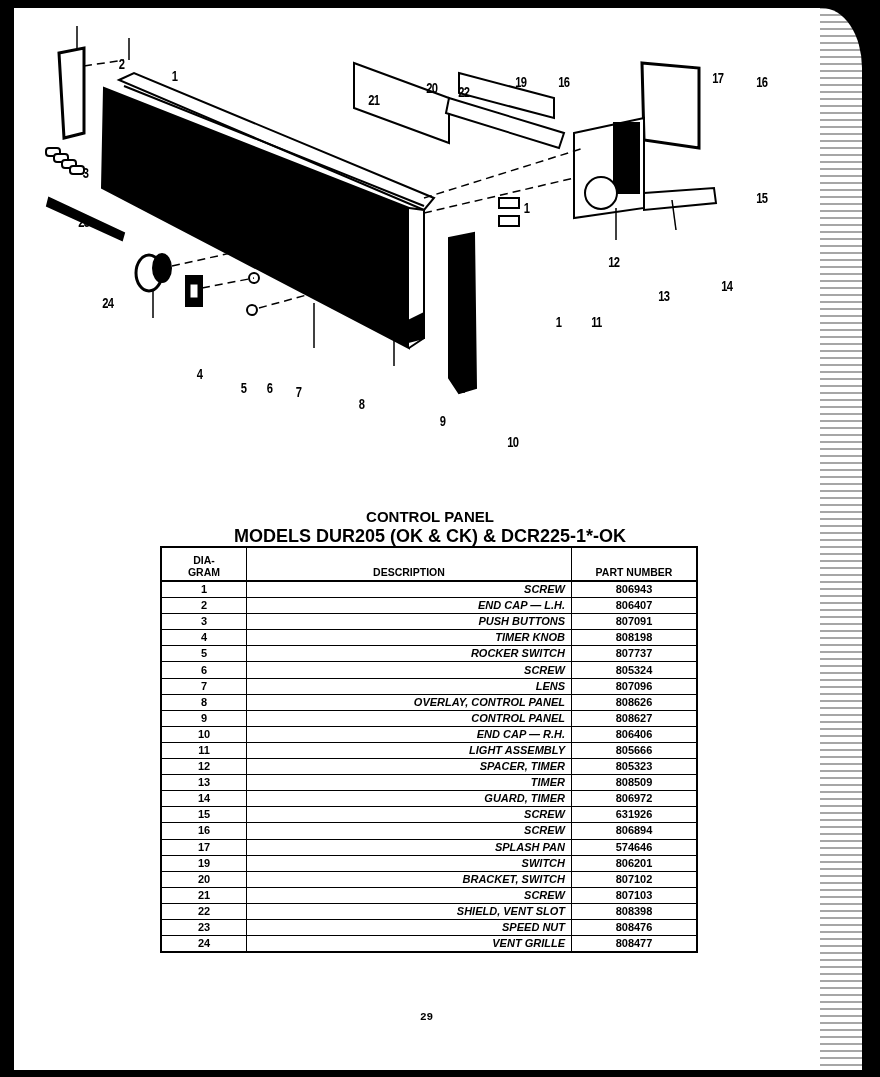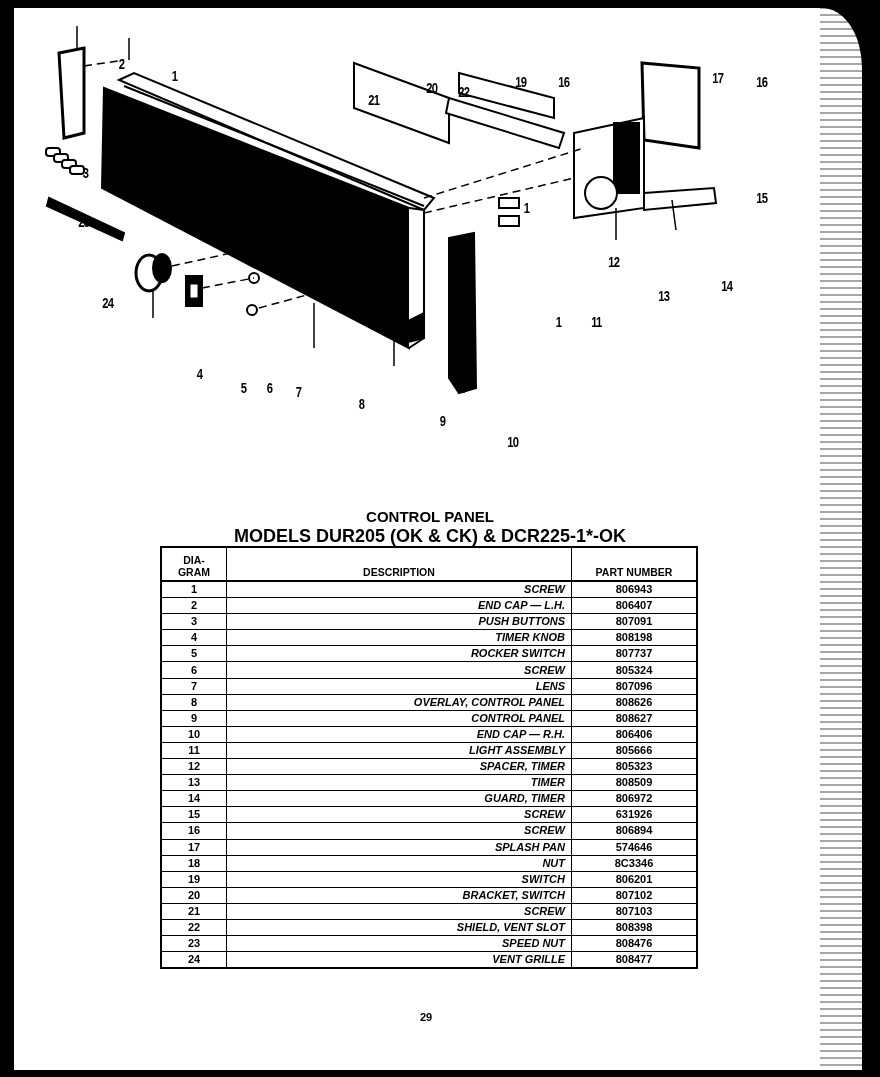--- a/index.html
+++ b/index.html
@@ -10,28 +10,28 @@
   .noise { position:absolute; right:0; top:0; width:60px; height:1077px;
            background: repeating-linear-gradient(180deg, #000 0 2px, transparent 2px 7px); opacity:.35; }
   .diagram { position:absolute; left:60px; top:60px; width:760px; height:420px; }
   .callout { position:absolute; font-weight:bold; font-size:14px; color:#000; transform:scaleX(.8);
              letter-spacing:-1px; }
   .title { position:absolute; left:160px; width:540px; text-align:center; font-weight:bold; color:#000; }
   .t1 { top:508px; font-size:15px; }
   .t2 { top:526px; font-size:18px; }
   table.parts { position:absolute; left:160px; top:546px; width:538px; border-collapse:collapse;
                 border:2px solid #000; font-size:11px; font-weight:bold; color:#000; }
-  table.parts th { border:1px solid #000; border-bottom:2px solid #000; font-size:10.5px; padding:2px 6px;
+  table.parts th { border:1px solid #000; border-bottom:2px solid #000; font-size:10.5px; padding:2px 16px;
                    vertical-align:bottom; height:28px; }
   table.parts td { border:1px solid #000; padding:0 6px; height:15.1px; line-height:15px; }
   td.num { text-align:center; width:52px; }
   td.desc { text-align:right; border-left:2px solid #000;font-style:italic; }
   td.pn { text-align:center; width:112px; border-left:2px solid #000; }
   th.dg { width:52px; line-height:12px; }
-  .pageno { position:absolute; left:420px; top:1011px; font-weight:bold; font-size:11px; }
+  .pageno { position:absolute; left:420px; top:1011px; font-weight:bold; font-size:11px;font-family:Liberation Mono, monospace; }
 </style>
 </head>
 <body>
 
 <div class="page">
 
   <svg class="diagram" viewBox="60 60 760 420" width="760" height="420" style="left:0;top:0;">
     <g stroke="#000" fill="none" stroke-width="2">
 
       <path d="M105 105 L130 100 L130 185 L110 190 Z" fill="#fff" stroke-width="3"></path>
@@ -229,25 +229,20 @@
         <td class="num">16</td>
         <td class="desc">SCREW</td>
         <td class="pn">806894</td>
       </tr>
       <tr>
         <td class="num">17</td>
         <td class="desc">SPLASH PAN</td>
         <td class="pn">574646</td>
       </tr>
       <tr>
-        <td class="num">18</td>
-        <td class="desc">NUT</td>
-        <td class="pn">8C3346</td>
-      </tr>
-      <tr>
         <td class="num">19</td>
         <td class="desc">SWITCH</td>
         <td class="pn">806201</td>
       </tr>
       <tr>
         <td class="num">20</td>
         <td class="desc">BRACKET, SWITCH</td>
         <td class="pn">807102</td>
       </tr>
       <tr>

